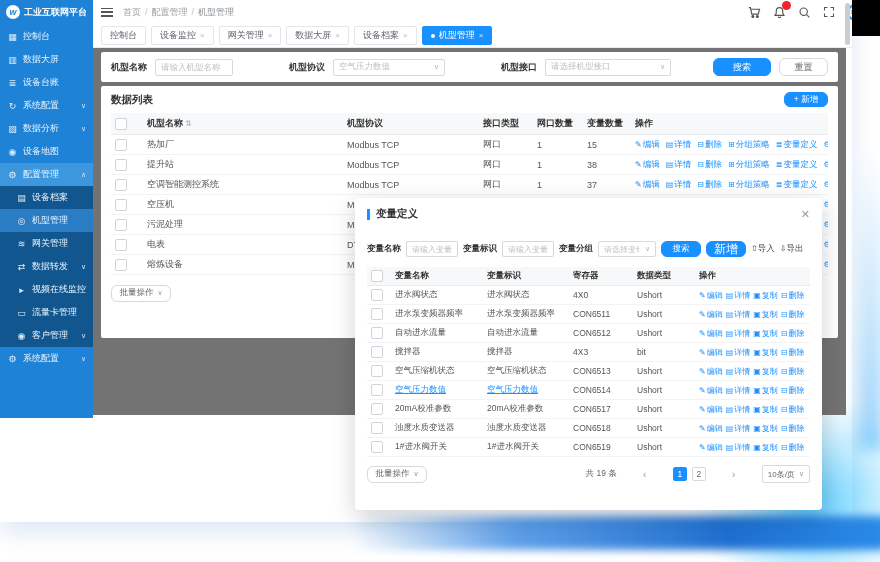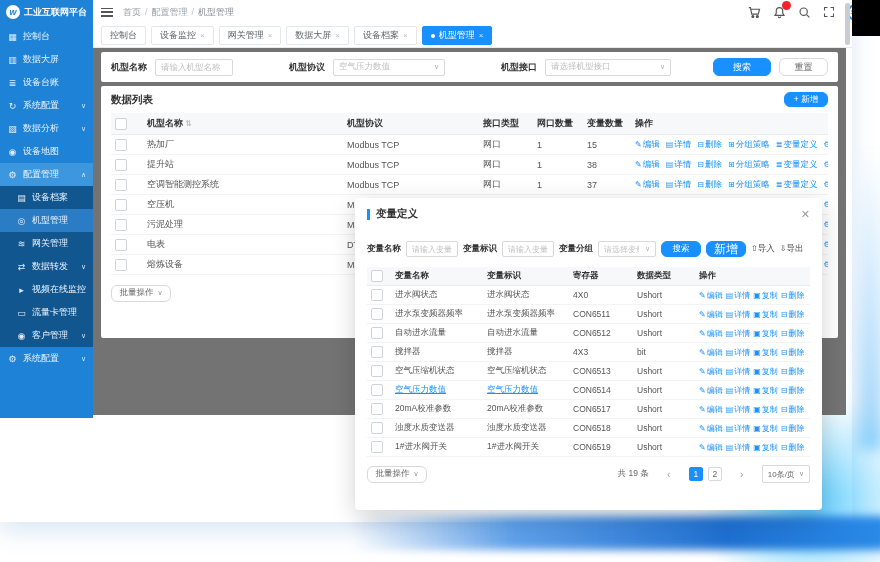--- a/index.html
+++ b/index.html
@@ -104,21 +104,21 @@
   .m-filters .flabel{font-size:8.5px;}
   .m-filters .finput,.m-filters .fselect{height:16px;font-size:8px;}
   .m-link{font-size:8.5px;color:#444;cursor:pointer;white-space:nowrap;}
   .m-link .oic{font-size:8px;}
   .m-tbl-wrap{margin-top:10px;}
   .m-tbl th{height:18px;font-size:8.5px;}
   .m-tbl td{height:18px;font-size:8.5px;}
   .m-tbl td.lnk{color:#1890ff;text-decoration:underline;}
   .m-tbl .ops a{margin-right:3px;font-size:8px;}
   .m-footer{display:flex;align-items:center;margin-top:8px;}
-  .pager{margin-left:auto;display:flex;align-items:center;gap:13px;font-size:8.5px;color:#666;}
+  .pager{margin-left:auto;display:flex;align-items:center;gap:21px;font-size:8.5px;color:#666;}
   .pg{min-width:14px;height:14px;border:1px solid #d9d9d9;border-radius:2px;display:flex;align-items:center;justify-content:center;
     font-size:8.5px;color:#666;cursor:pointer;background:#fff;padding:0 2px;box-sizing:border-box;}
   .pg.active{background:#1890ff;border-color:#1890ff;color:#fff;}
   .pg.nav{border:none;background:transparent;font-size:10px;color:#999;}
   .perpage{height:16px;border:1px solid #d9d9d9;border-radius:2px;display:flex;align-items:center;gap:4px;
     padding:0 5px;font-size:8px;color:#666;cursor:pointer;}
 </style>
 </head>
 <body>
 

